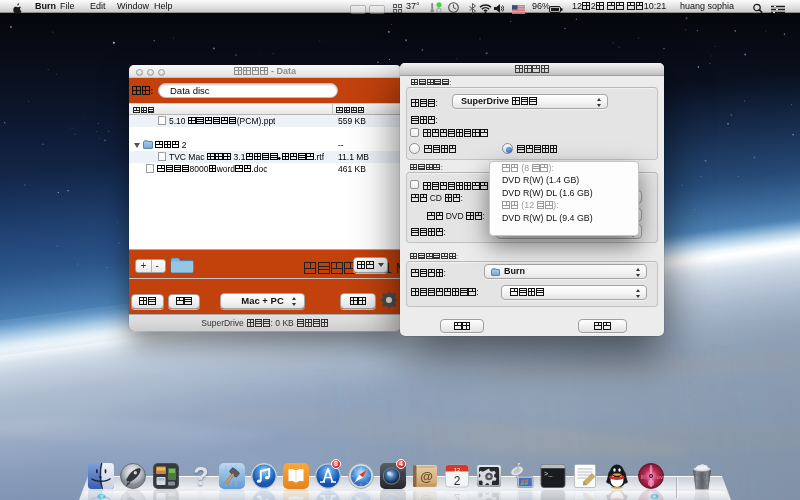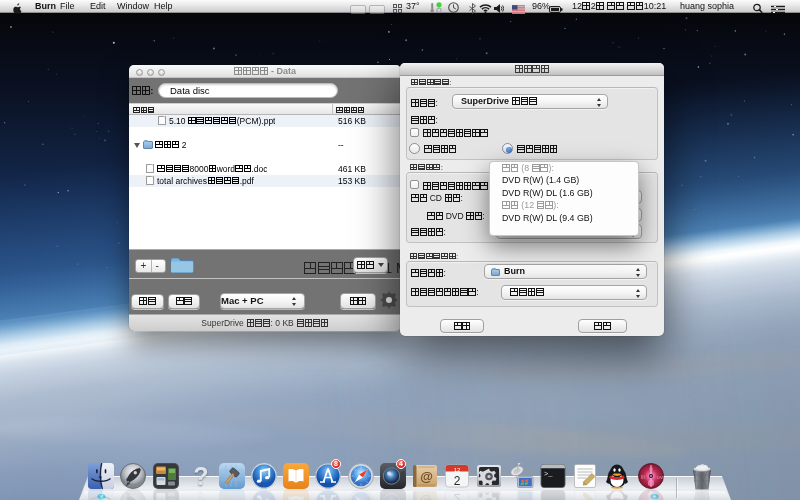--- a/index.html
+++ b/index.html
@@ -8,21 +8,21 @@
 
 .cj{display:inline-block;width:.86em;height:.86em;margin:0 .05em;vertical-align:-.06em;background-repeat:no-repeat}
 .cj0{background-image:linear-gradient(currentColor,currentColor),linear-gradient(currentColor,currentColor),linear-gradient(currentColor,currentColor),linear-gradient(currentColor,currentColor),linear-gradient(currentColor,currentColor),linear-gradient(currentColor,currentColor);background-position:0 0,0 100%,0 0,100% 0,0 50%,50% 0;background-size:100% 1px,100% 1px,1px 100%,1px 100%,100% 1px,1px 100%}
 .cj1{background-image:linear-gradient(currentColor,currentColor),linear-gradient(currentColor,currentColor),linear-gradient(currentColor,currentColor),linear-gradient(currentColor,currentColor),linear-gradient(currentColor,currentColor),linear-gradient(currentColor,currentColor);background-position:0 0,0 100%,0 0,100% 0,0 36%,0 68%;background-size:100% 1px,100% 1px,1px 100%,1px 100%,100% 1px,100% 1px}
 .cj2{background-image:linear-gradient(currentColor,currentColor),linear-gradient(currentColor,currentColor),linear-gradient(currentColor,currentColor),linear-gradient(currentColor,currentColor),linear-gradient(currentColor,currentColor),linear-gradient(currentColor,currentColor);background-position:0 0,0 100%,0 0,100% 0,0 52%,50% 0;background-size:100% 1px,100% 1px,1px 100%,1px 100%,100% 1px,1px 55%}
 .cjd{display:inline-block;width:.35em;height:.86em;margin:0 .04em;vertical-align:-.06em;background:radial-gradient(circle at 45% 78%,currentColor 0 1px,transparent 1.6px)}
 
 #menubar{position:absolute;left:0;top:0;width:800px;height:13px;background:linear-gradient(#fbfbfb,#e8e8e8 45%,#cbcbcb);border-bottom:1px solid #8e8e8e;font-size:9px;color:#111;z-index:50}
 #menubar .mi{position:absolute;top:0;height:13px;line-height:13px;white-space:nowrap}
 
-#win1{position:absolute;left:129px;top:65px;width:272px;height:266px;border-radius:5px;background:#737373;box-shadow:0 1px 0 rgba(255,255,255,.25), 0 12px 28px rgba(0,0,0,.5),0 0 1px rgba(0,0,0,.6);z-index:10}
+#win1{position:absolute;left:129px;top:65px;width:272px;height:266px;border-radius:5px;background:#c2410c;box-shadow:0 1px 0 rgba(255,255,255,.25), 0 12px 28px rgba(0,0,0,.5),0 0 1px rgba(0,0,0,.6);z-index:10}
 #win2{position:absolute;left:400px;top:63px;width:264px;height:273px;border-radius:5px;background:#ececec;box-shadow:0 18px 45px rgba(0,0,0,.6),0 0 1px rgba(0,0,0,.65);z-index:20}
 .tbar{position:absolute;left:0;top:0;right:0;height:13px;border-radius:5px 5px 0 0;background:linear-gradient(#f9f9f9,#ececec 60%,#e0e0e0);border-bottom:1px solid #c3c3c3;text-align:center;font-size:9px;font-weight:bold;line-height:13px}
 .tl{position:absolute;top:3.5px;width:7px;height:7px;border-radius:50%;background:radial-gradient(circle at 50% 30%,#fdfdfd,#d9d9d9 60%,#bdbdbd);border:.5px solid #9a9a9a}
 
 .btn{position:absolute;border:1px solid #9f9f9f;border-radius:4px;background:linear-gradient(#fff,#f2f2f2 45%,#e2e2e2);box-shadow:0 1px 0 rgba(255,255,255,.6);text-align:center;color:#111}
 .pop{position:absolute;border:1px solid #a5a5a5;border-radius:4px;background:linear-gradient(#fff,#f4f4f4 55%,#e4e4e4);box-shadow:0 1px 0 rgba(255,255,255,.5);color:#111;white-space:nowrap;overflow:hidden;font-weight:bold}
 .ud{position:absolute;right:4px;top:50%;margin-top:-4px;width:7px;height:9px}
 .ud:before{content:"";position:absolute;left:1px;top:0;border-left:2.5px solid transparent;border-right:2.5px solid transparent;border-bottom:3.5px solid #333}
 .ud:after{content:"";position:absolute;left:1px;bottom:0;border-left:2.5px solid transparent;border-right:2.5px solid transparent;border-top:3.5px solid #333}
 .grplbl{position:absolute;font-size:8px;color:#333}
@@ -391,58 +391,58 @@
  <div class="abs" style="left:0;top:49.5px;width:272px;height:134.5px;background:#fff;font-size:8.5px;color:#000">
   <div class="abs trow" style="top:0">
           <i class="tri"></i>
           <b class="fold"></b>
           <span class="fn" style="left:26px"><i class="cj cj2"></i><i class="cj cj0"></i><i class="cj cj2"></i> 1</span>
           <span class="fs">--</span>
         </div>
   <div class="abs trow alt" style="top:0">
           <b class="fico" style="left:29px"></b>
           <span class="fn" style="left:40px">5.10 <i class="cj cj0"></i><i class="cj cj1"></i><i class="cj cj2"></i><i class="cj cj1"></i><i class="cj cj2"></i><i class="cj cj1"></i>(PCM).ppt</span>
-          <span class="fs">516 KB</span>
+          <span class="fs">559 KB</span>
         </div>
   <div class="abs trow" style="top:24px">
           <i class="tri"></i>
           <b class="fold"></b>
           <span class="fn" style="left:26px"><i class="cj cj2"></i><i class="cj cj0"></i><i class="cj cj2"></i> 2</span>
           <span class="fs">--</span>
         </div>
+  <div class="abs trow alt" style="top:36px">
+          <b class="fico" style="left:29px"></b>
+          <span class="fn" style="left:40px">TVC Mac <i class="cj cj0"></i><i class="cj cj0"></i><i class="cj cj0"></i> 3.1<i class="cj cj2"></i><i class="cj cj0"></i><i class="cj cj1"></i><i class="cj cj1"></i><i class="cjd"></i><i class="cj cj0"></i><i class="cj cj2"></i><i class="cj cj1"></i><i class="cj cj2"></i>.rtf</span>
+          <span class="fs">11.1 MB</span>
+        </div>
   <div class="abs trow" style="top:48px">
           <b class="fico" style="left:17px"></b>
           <span class="fn" style="left:28px"><i class="cj cj2"></i><i class="cj cj1"></i><i class="cj cj1"></i><i class="cj cj1"></i>8000<i class="cj cj0"></i>word<i class="cj cj2"></i><i class="cj cj2"></i>.doc</span>
           <span class="fs">461 KB</span>
-        </div>
-  <div class="abs trow alt" style="top:60px">
-          <b class="fico" style="left:17px"></b>
-          <span class="fn" style="left:28px">total archives<i class="cj cj0"></i><i class="cj cj1"></i><i class="cj cj2"></i><i class="cj cj1"></i>.pdf</span>
-          <span class="fs">153 KB</span>
         </div>
  </div>
 
  <div class="abs" style="left:0;top:184px;width:272px;height:29px;border-top:1px solid #ababab">
   <div class="abs" style="left:6px;top:9px;width:31px;height:14px;border:1px solid #9f9f9f;border-radius:3px;background:linear-gradient(#fff,#e8e8e8);font-size:10px;color:#333">
     <span class="abs" style="left:4.5px;top:0;line-height:12px">+</span>
           <span class="abs" style="left:19.5px;top:0;line-height:12px">-</span>
     <div class="abs" style="left:15px;top:0;width:1px;height:12px;background:#b5b5b5"></div>
   </div>
   <svg class="abs" style="left:41px;top:6px" width="24" height="17" viewBox="0 0 24 17">
           <path d="M1 3.5a1.5 1.5 0 0 1 1.5-1.5h6l2 2.5H22a1.2 1.2 0 0 1 1.2 1.2V15a1.5 1.5 0 0 1-1.5 1.5h-19A1.5 1.5 0 0 1 1 15z" fill="#7db5dd" stroke="#4a7da8" stroke-width=".8"></path>
           <path d="M1 5.5h22.2V15a1.5 1.5 0 0 1-1.5 1.5h-19A1.5 1.5 0 0 1 1 15z" fill="#96c6e6"></path>
         </svg>
   <span class="abs" style="left:16px;top:10px;width:272px;text-align:right;font-size:14px;color:#222"><i class="cj cj2"></i><i class="cj cj1"></i><i class="cj cj2"></i><i class="cj cj2"></i>: 13.1 MB</span>
   <div class="btn" style="left:224px;top:7px;width:35px;height:16px;font-size:9px;font-weight:bold;line-height:14px"><i class="cj cj0"></i><i class="cj cj2"></i><span style="display:inline-block;width:0;height:0;border-left:3px solid transparent;border-right:3px solid transparent;border-top:4px solid #444;margin-left:4px;vertical-align:1px"></span></div>
  </div>
 
  <div class="abs" style="left:0;top:213px;width:272px;height:36px;border-top:1px solid #c2c2c2">
   <div class="btn" style="left:2px;top:15px;width:33px;height:15px;font-size:9px;font-weight:bold;line-height:13px"><i class="cj cj0"></i><i class="cj cj1"></i></div>
   <div class="btn" style="left:39px;top:15px;width:32px;height:15px;font-size:9px;font-weight:bold;line-height:13px"><i class="cj cj2"></i><i class="cj cj1"></i></div>
-  <div class="pop" style="left:91px;top:14px;width:85px;height:16px;font-size:9.5px;font-weight:bold;line-height:14px">Mac + PC<span class="ud" style="right:6px"></span></div>
+  <div class="pop" style="left:91px;top:14px;width:85px;height:16px;font-size:9.5px;font-weight:bold;text-align:center;line-height:14px">Mac + PC<span class="ud" style="right:6px"></span></div>
   <div class="btn" style="left:211px;top:14px;width:36px;height:16px;font-size:9px;font-weight:bold;line-height:14px"><i class="cj cj0"></i><i class="cj cj0"></i></div>
   <svg class="abs" style="left:251px;top:12px" width="18" height="18" viewBox="0 0 18 18">
           <path fill="#4e4e4e" d="M9 0l1.2 2.2a7 7 0 0 1 2 .8L14.6 2l1.4 1.4-1 2.4a7 7 0 0 1 .8 2L18 9l-2.2 1.2a7 7 0 0 1-.8 2l1 2.4-1.4 1.4-2.4-1a7 7 0 0 1-2 .8L9 18l-1.2-2.2a7 7 0 0 1-2-.8l-2.4 1L2 14.6l1-2.4a7 7 0 0 1-.8-2L0 9l2.2-1.2a7 7 0 0 1 .8-2L2 3.4 3.4 2l2.4 1a7 7 0 0 1 2-.8z"></path>
           <circle cx="9" cy="9" r="3" fill="#e7e7e7"></circle>
         </svg>
  </div>
 
  <div class="abs" style="left:0;top:249px;width:272px;height:17px;border-top:1px solid #aaa;border-radius:0 0 5px 5px;background:linear-gradient(#e3e3e3,#cdcdcd);text-align:center;font-size:8.5px;color:#333;line-height:16px">SuperDrive <i class="cj cj0"></i><i class="cj cj1"></i><i class="cj cj1"></i>: 0 KB <i class="cj cj1"></i><i class="cj cj0"></i><i class="cj cj1"></i><i class="cj cj0"></i></div>
 </div>
 

